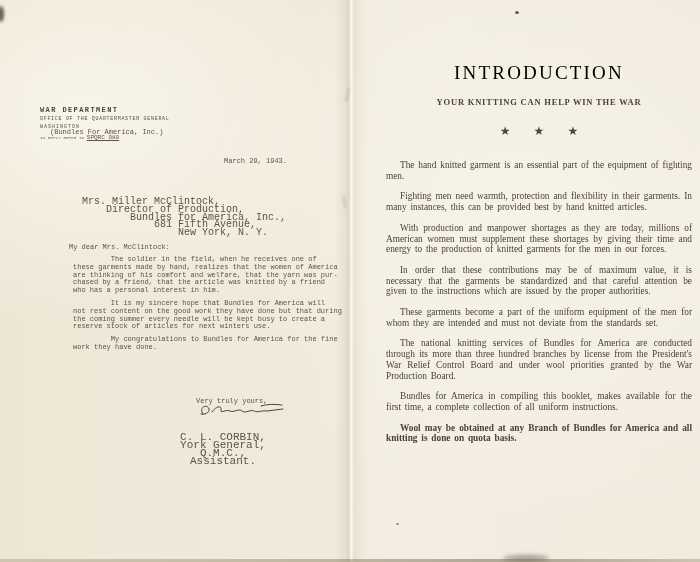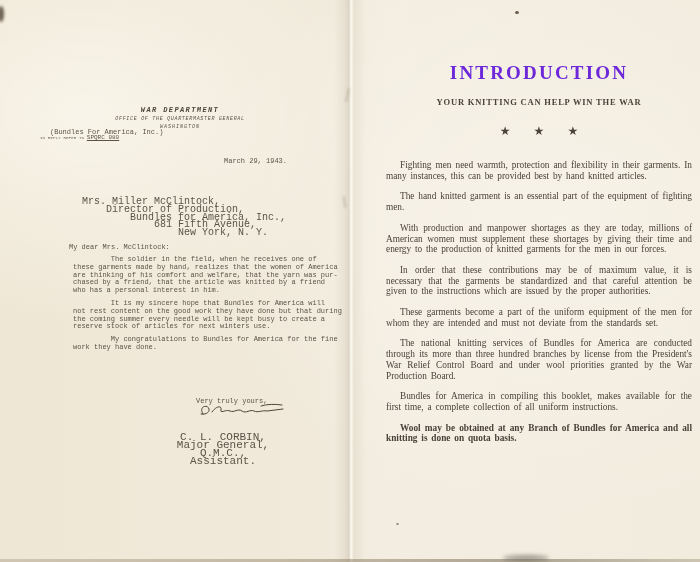--- a/index.html
+++ b/index.html
@@ -32,40 +32,40 @@
   #corner-speck{position:absolute;left:-2px;top:6px;width:6px;height:16px;background:#6b6052;filter:blur(1.5px);border-radius:50%;}
   #staple-dot{position:absolute;left:515px;top:11px;width:4px;height:3px;background:#6a5c4a;border-radius:50%;filter:blur(0.3px);}
   #dust-speck{position:absolute;left:396px;top:523px;width:3px;height:2px;background:#98908          4;background:#989084;border-radius:50%;}
   #bottom-edge-shadow{position:absolute;left:0;bottom:0;width:700px;height:3px;
     background:linear-gradient(90deg, rgba(150,135,108,0.35), rgba(160,145,118,0.55) 40%, rgba(130,118,95,0.6) 75%, rgba(150,135,108,0.4));}
   #bottom-smudge{position:absolute;left:503px;bottom:1px;width:46px;height:6px;background:rgba(95,90,80,0.55);filter:blur(2px);border-radius:50%;}
 
   
   .mono{font-family:"Liberation Mono","DejaVu Sans Mono",monospace;color:#5b5348;}
   .typed{white-space:pre-wrap;}
-  #letterhead{position:absolute;left:40px;top:106px;width:280px;text-align:center;font-style:italic;}
+  #letterhead{position:absolute;left:40px;top:106px;width:280px;}
   #letterhead .lh1{font-size:7px;font-weight:bold;letter-spacing:1.4px;color:#4e463c;line-height:9px;}
   #letterhead .lh2{font-size:5px;letter-spacing:0.7px;color:#5b5348;line-height:8px;}
   #letterhead .lh3{font-size:5px;letter-spacing:1px;color:#5b5348;line-height:8px;}
   #refer-line{position:absolute;left:40px;top:134px;font-size:6px;line-height:7px;}
   #refer-line .refer-prefix{font-size:4px;letter-spacing:0.2px;color:#6b6357;}
   #refer-line .refer-code{text-decoration:underline;}
   #refer-org{position:absolute;left:50px;top:128px;font-size:7px;line-height:8px;}
   #date-line{position:absolute;left:224px;top:157px;font-size:7px;}
   #address-block{position:absolute;left:82px;top:198px;font-size:10px;line-height:7.8px;}
   #salutation{position:absolute;left:69px;top:243px;font-size:7px;}
   #letter-body{position:absolute;left:73px;top:256px;width:280px;font-size:7px;line-height:7.8px;}
   #letter-body p{margin:0 0 5px 0;}
   #closing-line{position:absolute;left:196px;top:397px;font-size:7px;}
   #signature-scrawl{position:absolute;left:193px;top:403px;}
   #signature-block{position:absolute;left:160px;top:433px;width:126px;text-align:center;font-size:11px;line-height:8px;}
 
   
   #intro-title{position:absolute;left:385px;top:62px;width:308px;text-align:center;
-    font-size:19px;font-weight:bold;letter-spacing:2.2px;color:#6d28d9;}
+    font-size:19px;font-weight:normal;letter-spacing:2.2px;color:#000000;}
   #intro-subtitle{position:absolute;left:385px;top:97px;width:308px;text-align:center;
     font-size:8.5px;font-weight:bold;letter-spacing:0.8px;color:#49423a;}
   #intro-stars{position:absolute;left:385px;top:124px;width:308px;text-align:center;
     font-size:12px;word-spacing:20px;color:#4b443b;}
   #intro-body{position:absolute;left:386px;top:160px;width:306px;
     font-size:9.3px;line-height:10.7px;color:#49423a;text-align:justify;word-spacing:1.5px;}
   #intro-body p{margin:0 0 10px 0;text-indent:14px;}
   #intro-body p:last-child{text-align:justify;font-weight:bold;}
 </style>
 </head>
@@ -115,34 +115,34 @@
     <div id="closing-line" class="mono">Very truly yours,</div>
 
     <div id="signature-scrawl">
       <svg width="96" height="16" viewBox="0 0 96 16">
         <path d="M10,11 C5,3 15,1 16,6 C17,10 11,12 8,11 M19,9 C23,3 29,2 28,7 C27,11 33,6 37,8 C41,10 45,5 49,8 C53,11 57,6 61,8 C65,10 69,7 74,8 L90,6 M68,3 C74,1 82,1 89,2" stroke="#4c443a" fill="none" stroke-width="1" stroke-linecap="round"></path>
       </svg>
     </div>
 
     <div id="signature-block" class="mono">
       <div>C. L. CORBIN,</div>
-      <div>Major General, Q.M.C.,</div>
+      <div>York General, Q.M.C.,</div>
       <div>Assistant.</div>
     </div>
   </div>
 
   <div>
 
     <div id="intro-title">INTRODUCTION</div>
     <div id="intro-subtitle">YOUR KNITTING CAN HELP WIN THE WAR</div>
     <div id="intro-stars">★ ★ ★</div>
 
     <div id="intro-body">
+      <p>The hand knitted garment is an essential part of the equipment of fighting men.</p>
       <p>Fighting men need warmth, protection and flexibility in their garments. In many instances, this can be provided best by hand knitted articles.</p>
-      <p>The hand knitted garment is an essential part of the equipment of fighting men.</p>
       <p>With production and manpower shortages as they are today, millions of American women must supplement these shortages by giving their time and energy to the production of knitted garments for the men in our forces.</p>
       <p>In order that these contributions may be of maximum value, it is necessary that the garments be standardized and that careful attention be given to the instructions which are issued by the proper authorities.</p>
       <p>These garments become a part of the uniform equipment of the men for whom they are intended and must not deviate from the standards set.</p>
       <p>The national knitting services of Bundles for America are conducted through its more than three hundred branches by license from the President's War Relief Control Board and under wool priorities granted by the War Production Board.</p>
       <p>Bundles for America in compiling this booklet, makes available for the first time, a complete collection of all uniform instructions.</p>
       <p>Wool may be obtained at any Branch of Bundles for America and all knitting is done on quota basis.</p>
     </div>
   </div>
 
   <div id="fold-shadow"></div>

